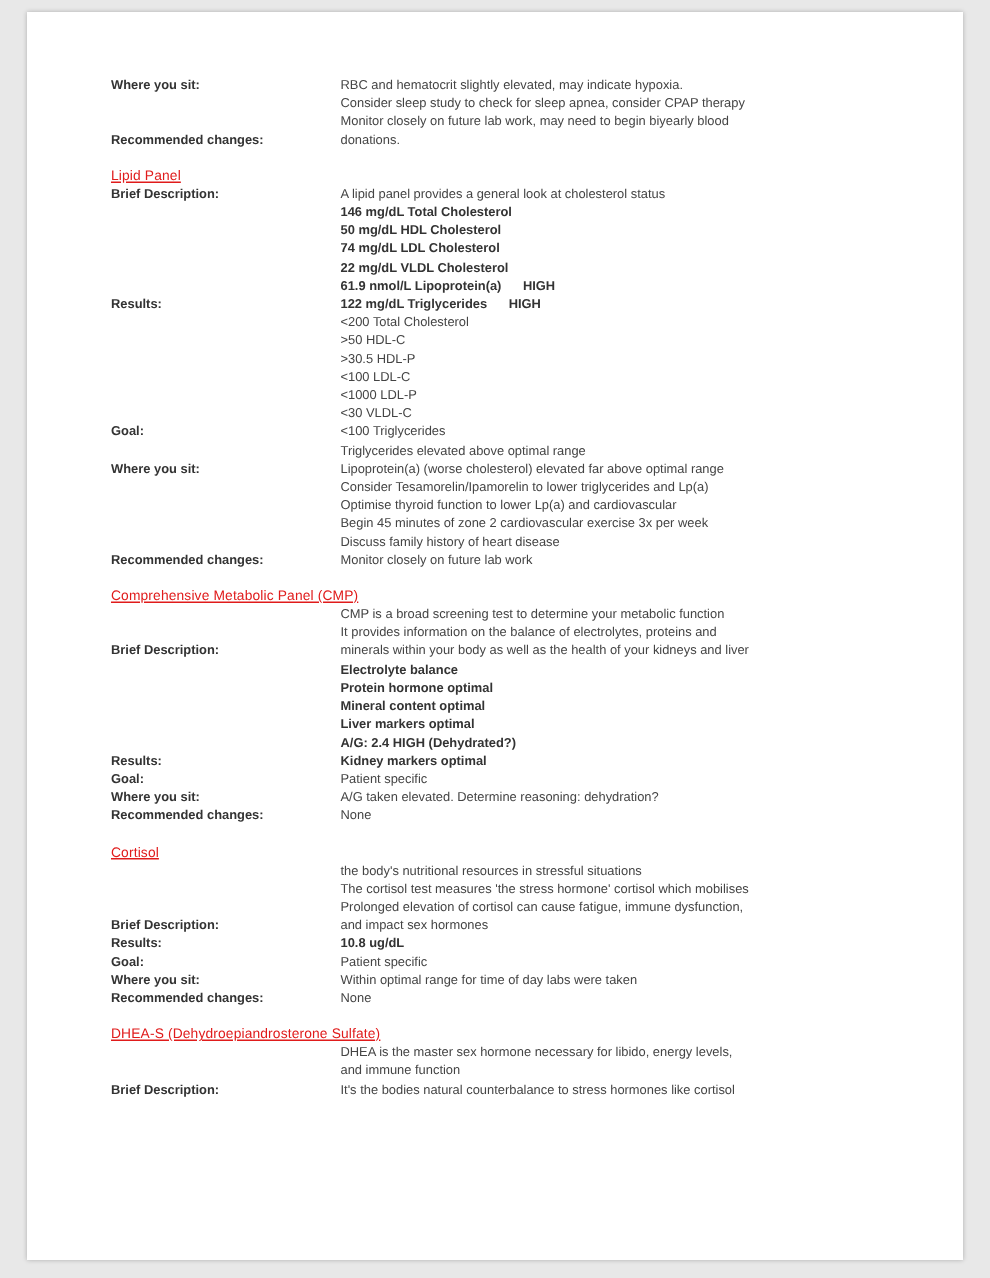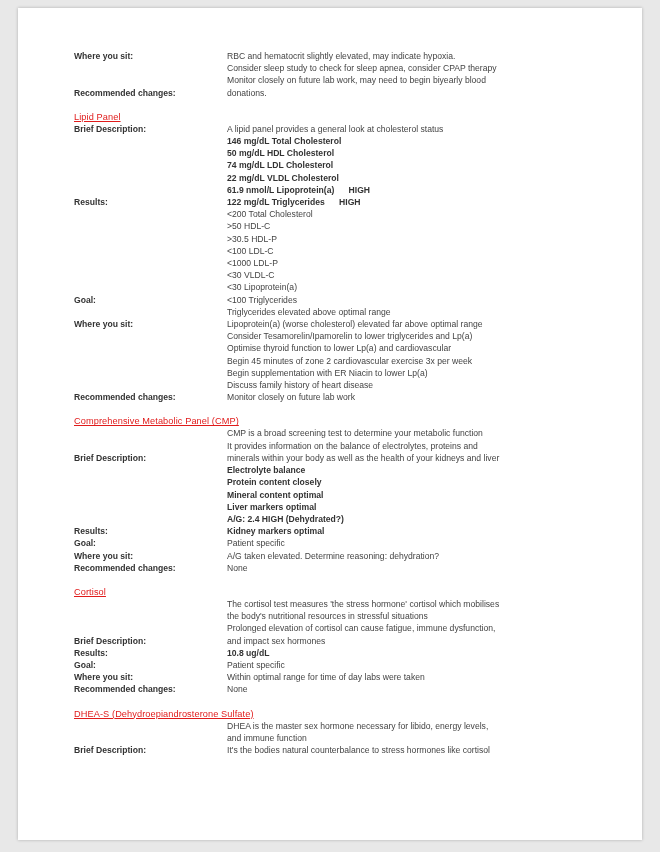--- a/index.html
+++ b/index.html
@@ -112,58 +112,56 @@
           </div>
           <div class="row">
             <div class="label">Goal:</div>
             <div class="vals">
               <div>&lt;200 Total Cholesterol</div>
               <div>&gt;50 HDL-C</div>
               <div>&gt;30.5 HDL-P</div>
               <div>&lt;100 LDL-C</div>
               <div>&lt;1000 LDL-P</div>
               <div>&lt;30 VLDL-C</div>
-              <div>&lt;30 Lipoprotein(a)</div>
               <div>&lt;100 Triglycerides</div>
             </div>
           </div>
           <div class="row">
             <div class="label">Where you sit:</div>
             <div class="vals">
               <div>Triglycerides elevated above optimal range</div>
               <div>Lipoprotein(a) (worse cholesterol) elevated far above optimal range</div>
             </div>
           </div>
           <div class="row">
             <div class="label">Recommended changes:</div>
             <div class="vals">
               <div>Consider Tesamorelin/Ipamorelin to lower triglycerides and Lp(a)</div>
               <div>Optimise thyroid function to lower Lp(a) and cardiovascular</div>
               <div>Begin 45 minutes of zone 2 cardiovascular exercise 3x per week</div>
-              <div>Begin supplementation with ER Niacin to lower Lp(a)</div>
               <div>Discuss family history of heart disease</div>
               <div>Monitor closely on future lab work</div>
             </div>
           </div>
         </div>
         <div class="section">
           <div class="sec-title">Comprehensive Metabolic Panel (CMP)</div>
           <div class="row">
             <div class="label">Brief Description:</div>
             <div class="vals">
               <div>CMP is a broad screening test to determine your metabolic function</div>
               <div>It provides information on the balance of electrolytes, proteins and</div>
               <div>minerals within your body as well as the health of your kidneys and liver</div>
             </div>
           </div>
           <div class="row">
             <div class="label">Results:</div>
             <div class="vals">
               <div class="b">Electrolyte balance</div>
-              <div class="b">Protein content closely</div>
+              <div class="b">Protein hormone optimal</div>
               <div class="b">Mineral content optimal</div>
               <div class="b">Liver markers optimal</div>
               <div class="b">A/G: 2.4 HIGH (Dehydrated?)</div>
               <div class="b">Kidney markers optimal</div>
             </div>
           </div>
           <div class="row">
             <div class="label">Goal:</div>
             <div class="vals">
               <div>Patient specific</div>
@@ -180,22 +178,22 @@
             <div class="vals">
               <div>None</div>
             </div>
           </div>
         </div>
         <div class="section">
           <div class="sec-title">Cortisol</div>
           <div class="row">
             <div class="label">Brief Description:</div>
             <div class="vals">
+              <div>the body's nutritional resources in stressful situations</div>
               <div>The cortisol test measures 'the stress hormone' cortisol which mobilises</div>
-              <div>the body's nutritional resources in stressful situations</div>
               <div>Prolonged elevation of cortisol can cause fatigue, immune dysfunction,</div>
               <div>and impact sex hormones</div>
             </div>
           </div>
           <div class="row">
             <div class="label">Results:</div>
             <div class="vals">
               <div class="b">10.8 ug/dL</div>
             </div>
           </div>

